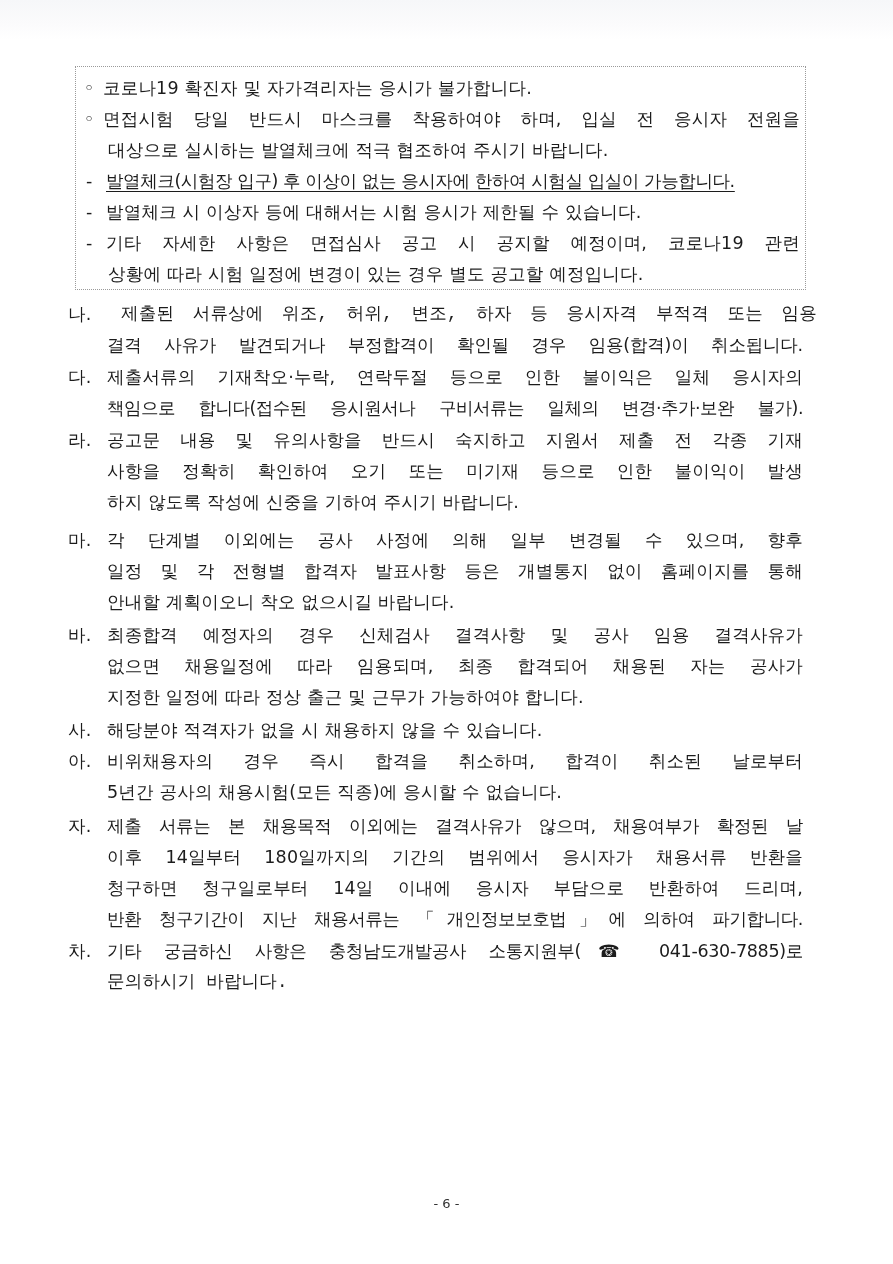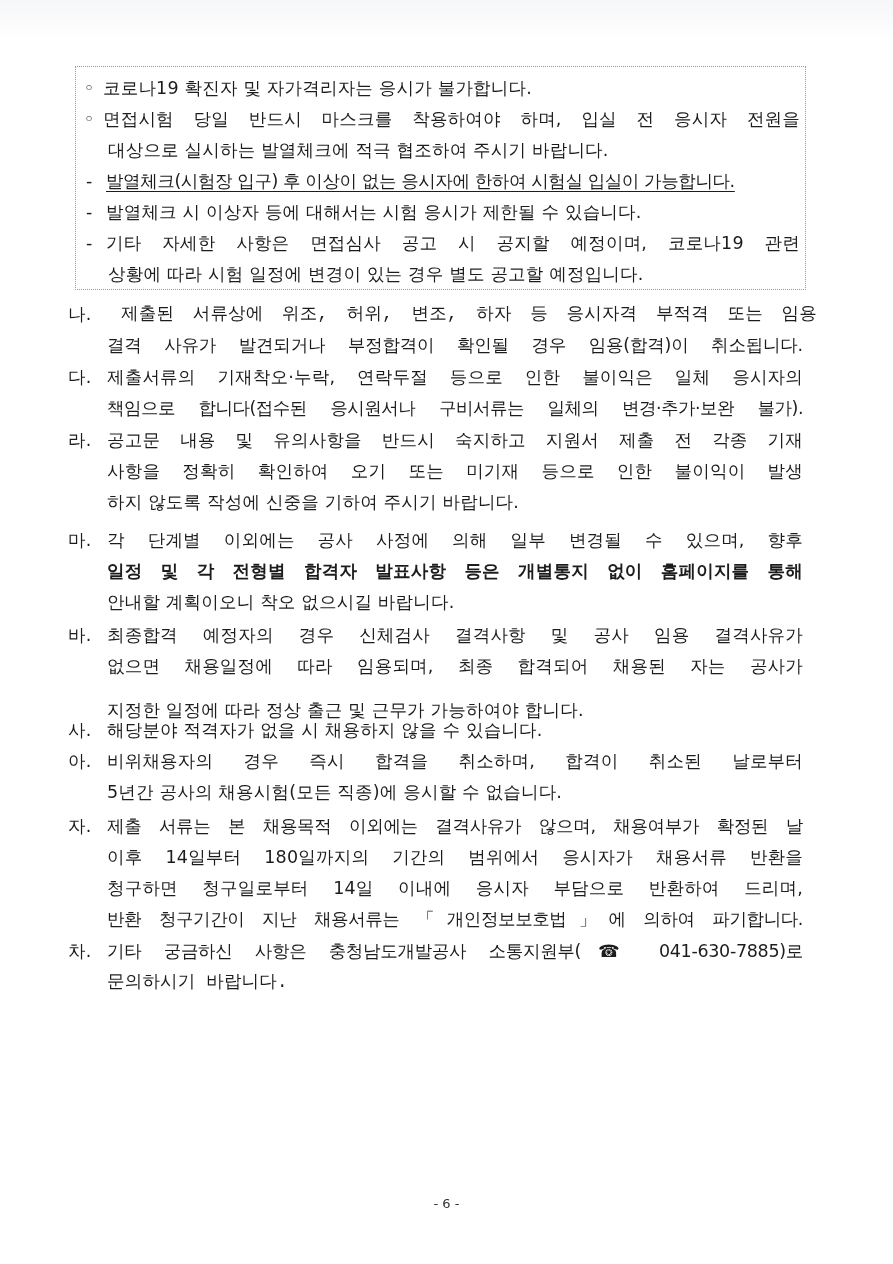--- a/index.html
+++ b/index.html
@@ -89,27 +89,27 @@
 <div class="line justify" style="left:107px; top:366px; width:696px;">제출서류의 기재착오·누락, 연락두절 등으로 인한 불이익은 일체 응시자의</div>
 <div class="line justify" style="left:107px; top:397px; width:696px; letter-spacing:-0.5px;">책임으로 합니다(접수된 응시원서나 구비서류는 일체의 변경·추가·보완 불가).</div>
 
 <div class="line" style="left:68px; top:429px;">라.</div>
 <div class="line justify" style="left:107px; top:429px; width:696px;">공고문 내용 및 유의사항을 반드시 숙지하고 지원서 제출 전 각종 기재</div>
 <div class="line justify" style="left:107px; top:460px; width:696px;">사항을 정확히 확인하여 오기 또는 미기재 등으로 인한 불이익이 발생</div>
 <div class="line" style="left:107px; top:491px;">하지 않도록 작성에 신중을 기하여 주시기 바랍니다.</div>
 
 <div class="line" style="left:68px; top:529px;">마.</div>
 <div class="line justify" style="left:107px; top:529px; width:696px;">각 단계별 이외에는 공사 사정에 의해 일부 변경될 수 있으며, 향후</div>
-<div class="line justify" style="left:107px; top:560px; width:696px;font-weight:bold;">일정 및 각 전형별 합격자 발표사항 등은 개별통지 없이 홈페이지를 통해</div>
+<div class="line justify" style="left:107px; top:560px; width:696px;">일정 및 각 전형별 합격자 발표사항 등은 개별통지 없이 홈페이지를 통해</div>
 <div class="line" style="left:107px; top:591px;">안내할 계획이오니 착오 없으시길 바랍니다.</div>
 
 <div class="line" style="left:68px; top:624px;">바.</div>
 <div class="line justify" style="left:107px; top:624px; width:696px;">최종합격 예정자의 경우 신체검사 결격사항 및 공사 임용 결격사유가</div>
 <div class="line justify" style="left:107px; top:655px; width:696px;">없으면 채용일정에 따라 임용되며, 최종 합격되어 채용된 자는 공사가</div>
-<div class="line" style="left:107px; top:686px;margin-top:13px;">지정한 일정에 따라 정상 출근 및 근무가 가능하여야 합니다.</div>
+<div class="line" style="left:107px; top:686px;">지정한 일정에 따라 정상 출근 및 근무가 가능하여야 합니다.</div>
 
 <div class="line" style="left:68px; top:719px;">사.</div>
 <div class="line" style="left:107px; top:719px;">해당분야 적격자가 없을 시 채용하지 않을 수 있습니다.</div>
 
 <div class="line" style="left:68px; top:750px;">아.</div>
 <div class="line justify" style="left:107px; top:750px; width:696px;">비위채용자의 경우 즉시 합격을 취소하며, 합격이 취소된 날로부터</div>
 <div class="line" style="left:107px; top:781px;">5년간 공사의 채용시험(모든 직종)에 응시할 수 없습니다.</div>
 
 <div class="line" style="left:68px; top:815px;">자.</div>
 <div class="line justify" style="left:107px; top:815px; width:696px; letter-spacing:-0.3px;">제출 서류는 본 채용목적 이외에는 결격사유가 않으며, 채용여부가 확정된 날</div>

